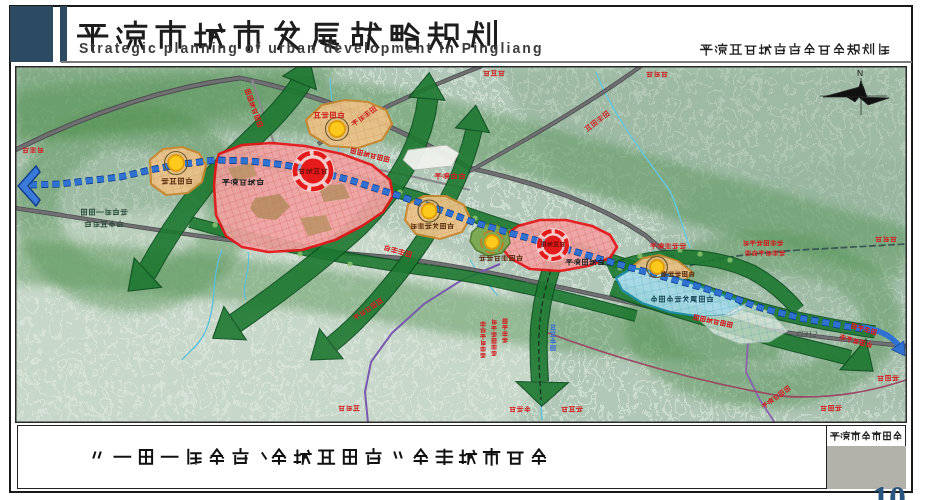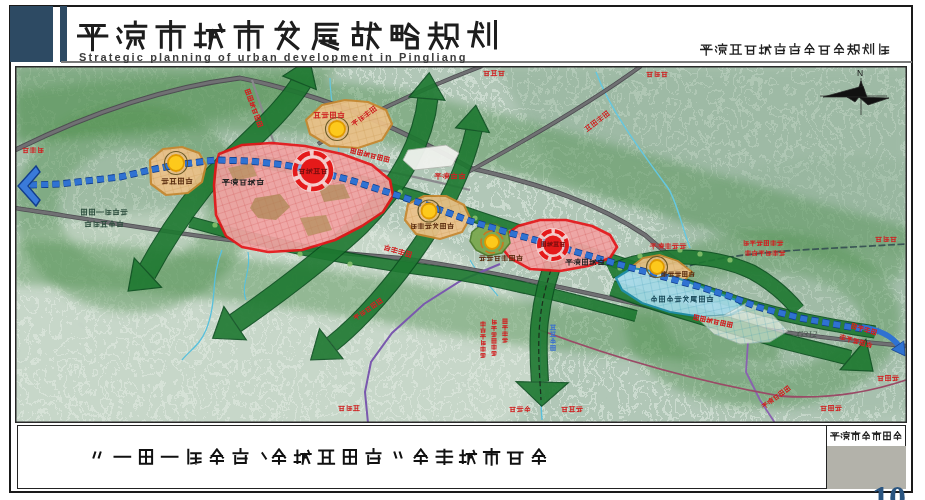--- a/index.html
+++ b/index.html
@@ -13,21 +13,21 @@
 <div class="abs" style="left:10px;top:6px;width:43px;height:56px;background:#2d4a63"></div>
 
 <div class="abs" style="left:60px;top:6px;width:7px;height:56px;background:#2d4a63"></div>
 
 <div class="abs" style="left:61px;top:61px;width:851px;height:2px;background:#7a7a7a"></div>
 
 <svg class="abs" style="left:77px;top:20px" width="440" height="40" viewBox="0 0 440 40">
     <path d="M3.7 5.6L27.3 5.6M1.2 16.1L29.8 16.1M15.5 5.6L15.5 29.8M9.3 8.7L11.8 13.6M21.7 8.7L19.2 13.6M41.5 8.7L44.0 11.8M40.9 17.1L43.4 22.3M48.4 6.2L68.8 6.2M58.3 1.9L58.3 6.2M50.8 11.8L66.3 11.8M50.8 18.0L66.3 18.0M50.8 11.8L50.8 18.0M66.3 11.8L66.3 18.0M58.3 18.0L58.3 24.2M53.9 21.1L50.8 27.9M62.6 21.1L65.7 27.9M93.6 1.2L93.6 5.0M80.0 6.8L107.3 6.8M84.3 11.2L84.3 27.3M102.9 11.2L102.9 27.3M84.3 11.2L102.9 11.2M93.6 6.8L93.6 29.8M123.4 4.3L123.4 26.7M119.0 13.0L127.7 13.0M118.4 24.8L128.3 24.8M130.2 10.5L146.9 10.5M133.3 10.5L133.3 21.1M133.3 17.1L140.1 17.1M136.4 10.5L132.7 27.9M138.9 13.0L144.5 26.7M142.6 5.0L145.1 11.2M171.7 1.2L171.7 5.0M158.1 6.8L185.4 6.8M162.4 11.2L162.4 27.3M181.0 11.2L181.0 27.3M162.4 11.2L181.0 11.2M171.7 6.8L171.7 29.8M206.2 1.9L201.5 9.3M199.0 9.3L221.3 9.3M214.5 2.5L218.2 8.7M210.8 9.3L201.5 28.5M205.2 15.5L220.7 28.5M218.2 10.8L213.9 17.1M239.3 4.3L260.4 4.3M239.3 4.3L239.3 19.2M239.3 9.9L259.2 9.9M243.0 15.5L257.9 15.5M246.8 15.5L246.8 21.1M253.6 15.5L253.6 21.1M243.0 21.1L257.9 21.1M239.3 19.2L236.2 28.5M244.9 22.9L260.4 29.1M253.0 22.3L260.4 24.2M280.9 2.5L280.9 13.0M275.9 8.7L285.8 8.7M276.5 15.5L276.5 24.8M284.6 15.5L284.6 24.8M276.5 15.5L284.6 15.5M276.5 24.8L284.6 24.8M288.3 9.3L303.2 9.3M293.9 3.1L290.8 28.5M292.0 15.5L300.7 27.3M298.2 4.3L300.7 8.1M315.0 6.2L315.0 19.8M324.9 6.2L324.9 19.8M315.0 6.2L324.9 6.2M315.0 13.6L324.9 13.6M315.0 19.8L324.9 19.8M319.9 6.2L319.9 19.8M331.7 4.3L328.0 13.0M331.7 4.3L341.0 13.0M329.2 13.6L339.8 17.4M329.8 19.2L329.8 27.9M340.4 19.2L340.4 27.9M329.8 19.2L340.4 19.2M329.8 27.9L340.4 27.9M353.4 8.1L364.6 8.1M352.2 14.9L365.8 14.9M359.0 3.1L359.0 17.4M359.0 17.4L353.4 28.5M359.0 17.4L365.2 27.9M368.9 5.0L368.9 18.6M380.1 5.0L380.1 18.6M368.9 5.0L380.1 5.0M368.9 18.6L374.5 18.6M373.2 18.6L370.1 27.9M375.7 18.6L380.1 26.0M391.8 11.8L405.5 11.8M399.9 2.5L395.6 26.0M398.7 14.3L406.1 26.0M403.6 3.7L405.5 7.4M411.7 3.7L411.7 24.2M418.5 1.2L418.5 27.9" stroke="#1d1d1d" stroke-width="3" fill="none" stroke-linecap="square"></path>
   </svg>
 
-<div class="abs" style="left:79px;width:520px;font-family:'Liberation Sans',sans-serif;font-weight:bold;font-size:11px;letter-spacing:2.1px;color:#3c3c3c;top:51px">Strategic planning of urban development in Pingliang</div>
+<div class="abs" style="left:79px;width:520px;font-family:'Liberation Sans',sans-serif;font-weight:bold;font-size:14px;letter-spacing:2.1px;color:#3c3c3c;top:40px">Strategic planning of urban development in Pingliang</div>
 
 <svg class="abs" style="left:700px;top:43px" width="194" height="18" viewBox="0 0 194 18">
     <path d="M1.5 2.2L11.0 2.2M0.5 6.5L12.0 6.5M6.2 2.2L6.2 12.0M3.8 3.5L4.8 5.5M8.8 3.5L7.8 5.5M15.8 3.5L16.8 4.8M15.5 6.9L16.5 9.0M18.5 2.5L26.8 2.5M22.5 0.8L22.5 2.5M19.5 4.8L25.8 4.8M19.5 7.2L25.8 7.2M19.5 4.8L19.5 7.2M25.8 4.8L25.8 7.2M22.5 7.2L22.5 9.8M20.8 8.5L19.5 11.2M24.2 8.5L25.5 11.2M30.8 1.9L40.8 1.9M33.2 1.9L33.2 11.2M38.2 1.9L38.2 11.2M33.2 6.9L38.2 6.9M30.1 11.2L41.4 11.2M45.2 3.1L55.8 3.1M47.4 3.1L47.4 11.2M53.6 3.1L53.6 11.2M47.4 7.5L53.6 7.5M47.4 11.2L53.6 11.2M61.5 1.8L61.5 10.8M59.8 5.2L63.2 5.2M59.5 10.0L63.5 10.0M64.2 4.2L71.0 4.2M65.5 4.2L65.5 8.5M65.5 6.9L68.2 6.9M66.8 4.2L65.2 11.2M67.8 5.2L70.0 10.8M69.2 2.0L70.2 4.5M80.0 0.6L80.0 3.8M75.0 3.8L85.0 3.8M76.2 5.6L76.2 11.2M78.1 7.5L84.4 7.5M83.8 5.6L83.8 10.6M76.2 10.6L83.8 10.6M94.8 0.6L94.8 3.8M89.8 3.8L99.8 3.8M91.0 5.6L91.0 11.2M92.9 7.5L99.1 7.5M98.5 5.6L98.5 10.6M91.0 10.6L98.5 10.6M109.5 1.0L105.1 6.9M109.5 1.0L113.9 6.9M105.8 5.6L113.2 5.6M109.5 5.6L109.5 11.2M105.1 9.4L113.9 9.4M119.0 3.1L129.5 3.1M121.1 3.1L121.1 11.2M127.4 3.1L127.4 11.2M121.1 7.5L127.4 7.5M121.1 11.2L127.4 11.2M139.0 1.0L134.6 6.9M139.0 1.0L143.4 6.9M135.2 5.6L142.8 5.6M139.0 5.6L139.0 11.2M134.6 9.4L143.4 9.4M148.2 3.2L152.8 3.2M147.8 6.0L153.2 6.0M150.5 1.2L150.5 7.0M150.5 7.0L148.2 11.5M150.5 7.0L153.0 11.2M154.5 2.0L154.5 7.5M159.0 2.0L159.0 7.5M154.5 2.0L159.0 2.0M154.5 7.5L156.8 7.5M156.2 7.5L155.0 11.2M157.2 7.5L159.0 10.5M162.8 4.8L168.2 4.8M166.0 1.0L164.2 10.5M165.5 5.8L168.5 10.5M167.5 1.5L168.2 3.0M170.8 1.5L170.8 9.8M173.5 0.5L173.5 11.2M179.8 1.2L179.8 11.0M181.8 3.8L188.5 3.8M181.8 7.5L188.5 7.5M185.1 3.8L185.1 11.0M181.8 11.0L188.5 10.0" stroke="#1e1e1e" stroke-width="1.3" fill="none" stroke-linecap="square"></path>
   </svg>
 
 <svg class="abs" style="left:15px;top:66px" width="892" height="357" viewBox="0 0 892 357">
 <defs>
 <filter id="terr" x="0" y="0" width="100%" height="100%">
  <feTurbulence type="turbulence" baseFrequency="0.06 0.048" numOctaves="5" seed="9" result="n"></feTurbulence>
  <feComponentTransfer in="n" result="nn">

